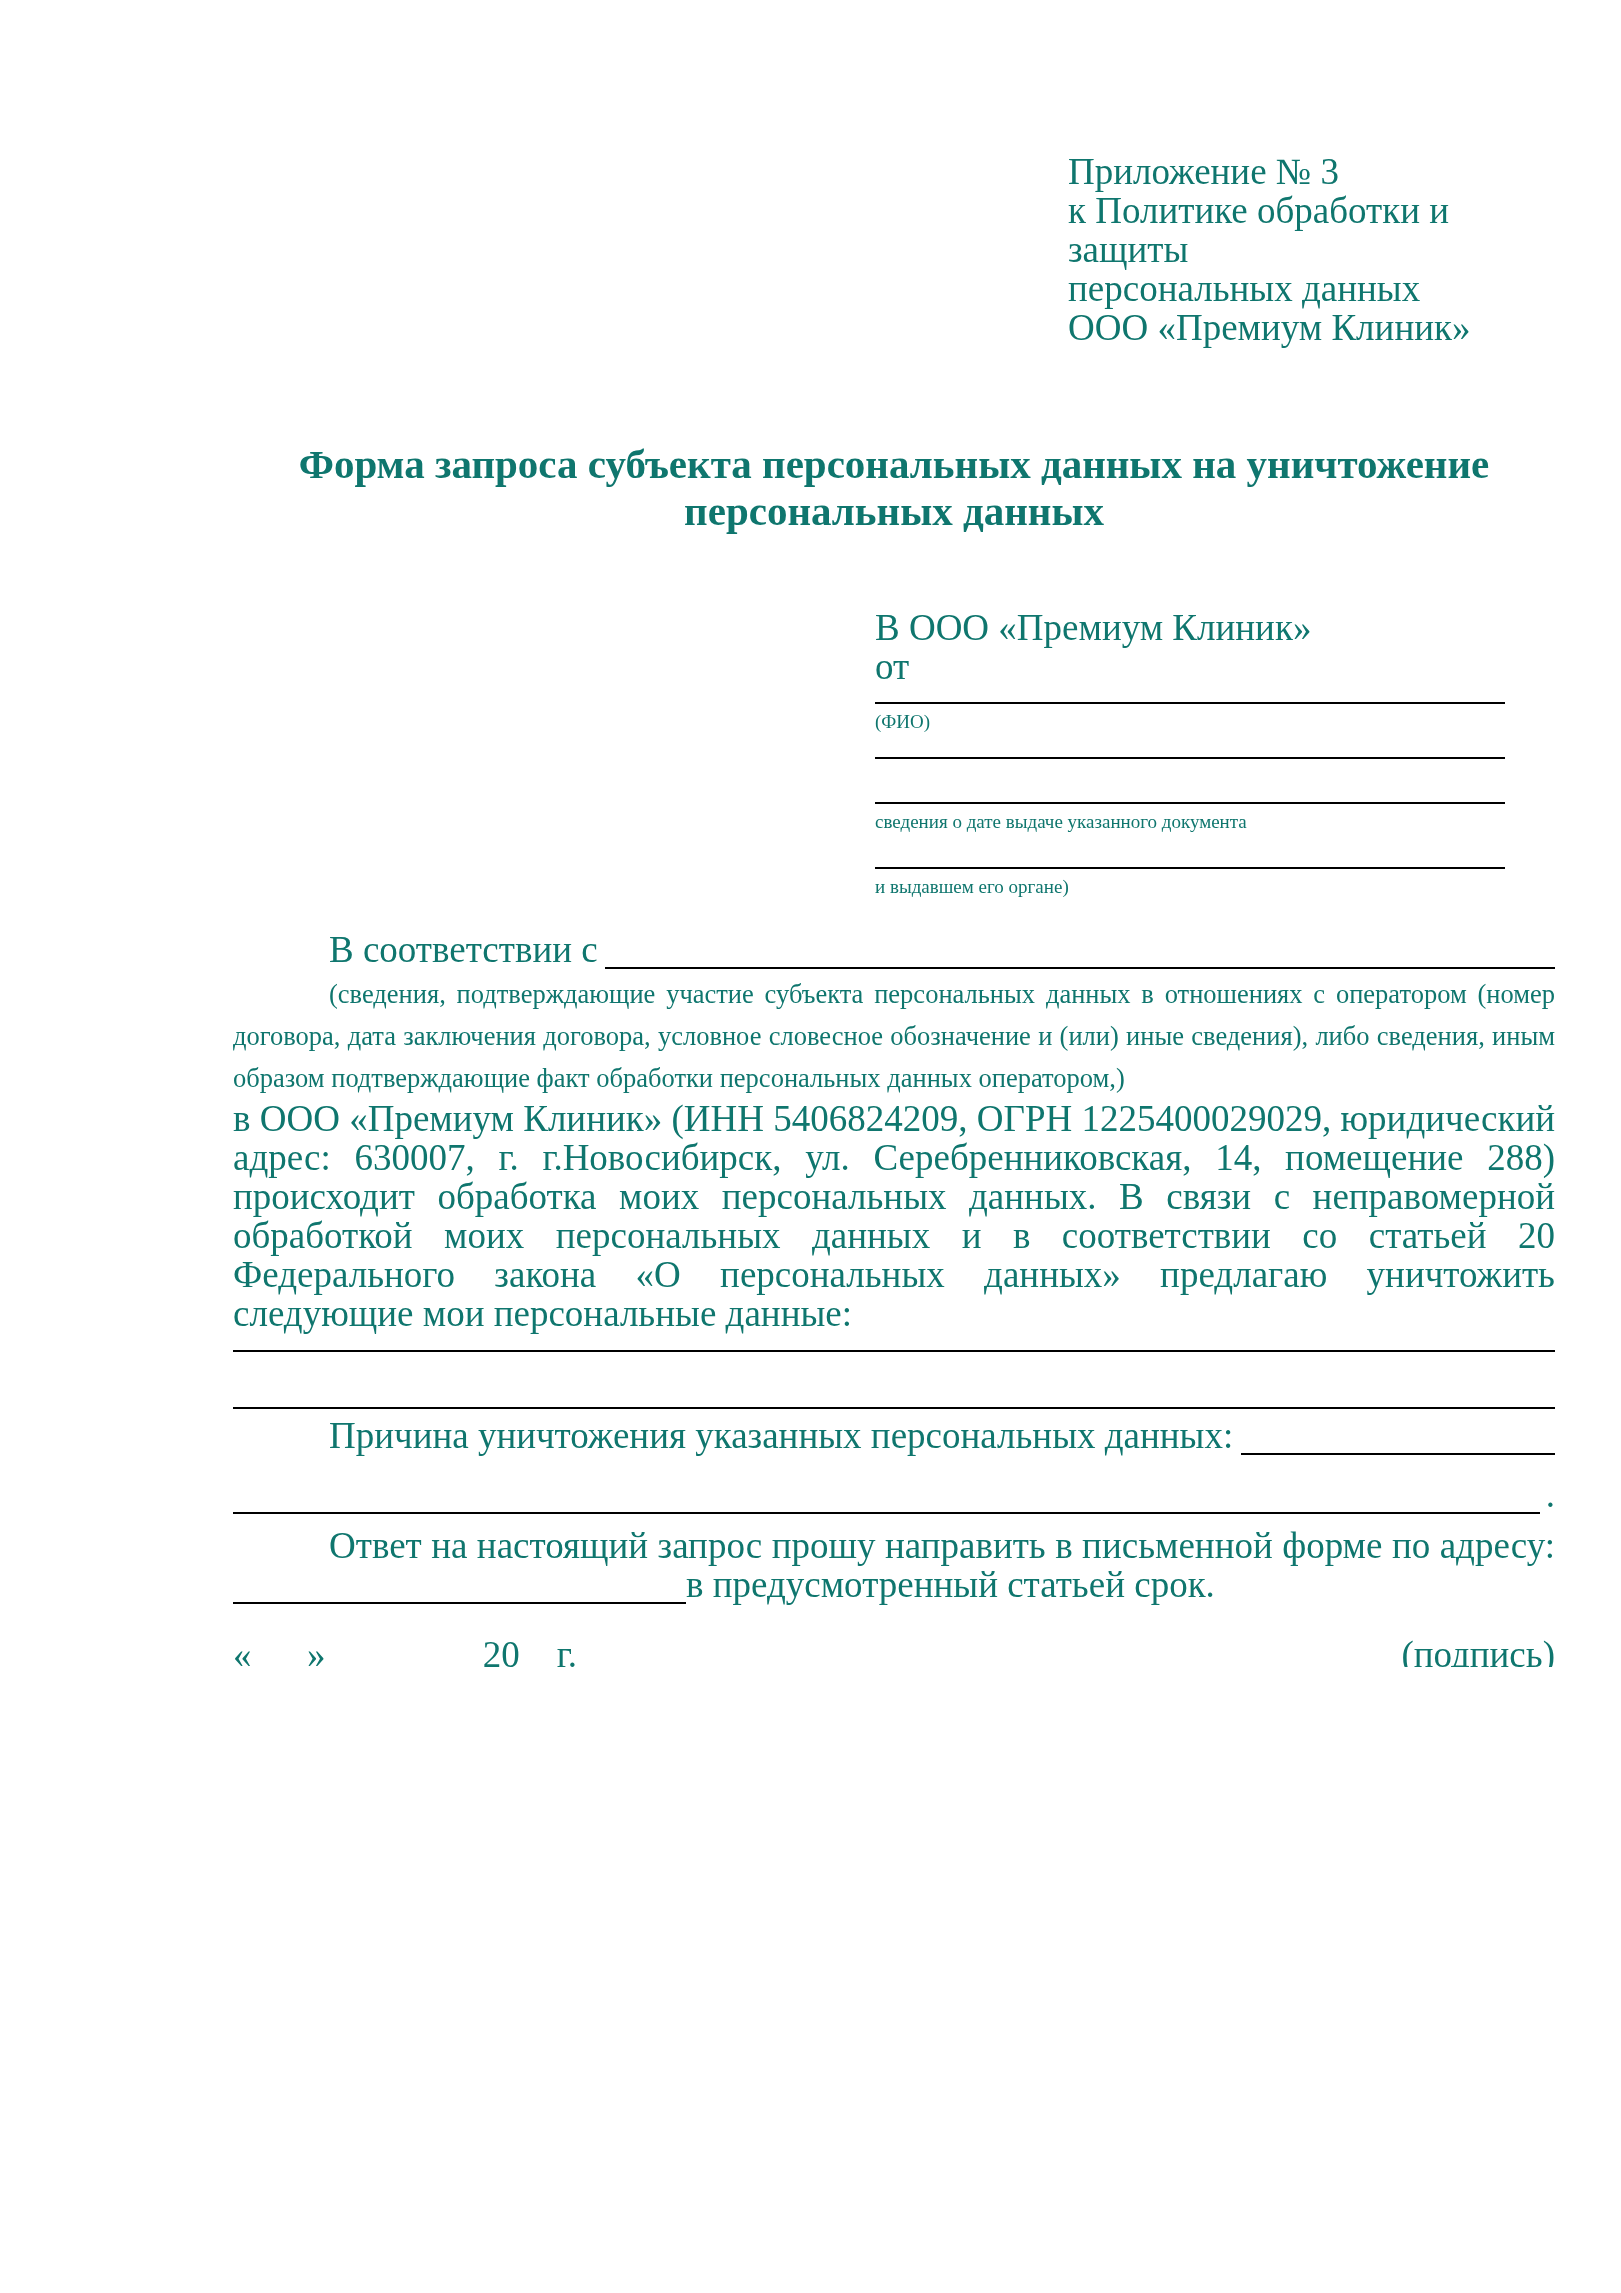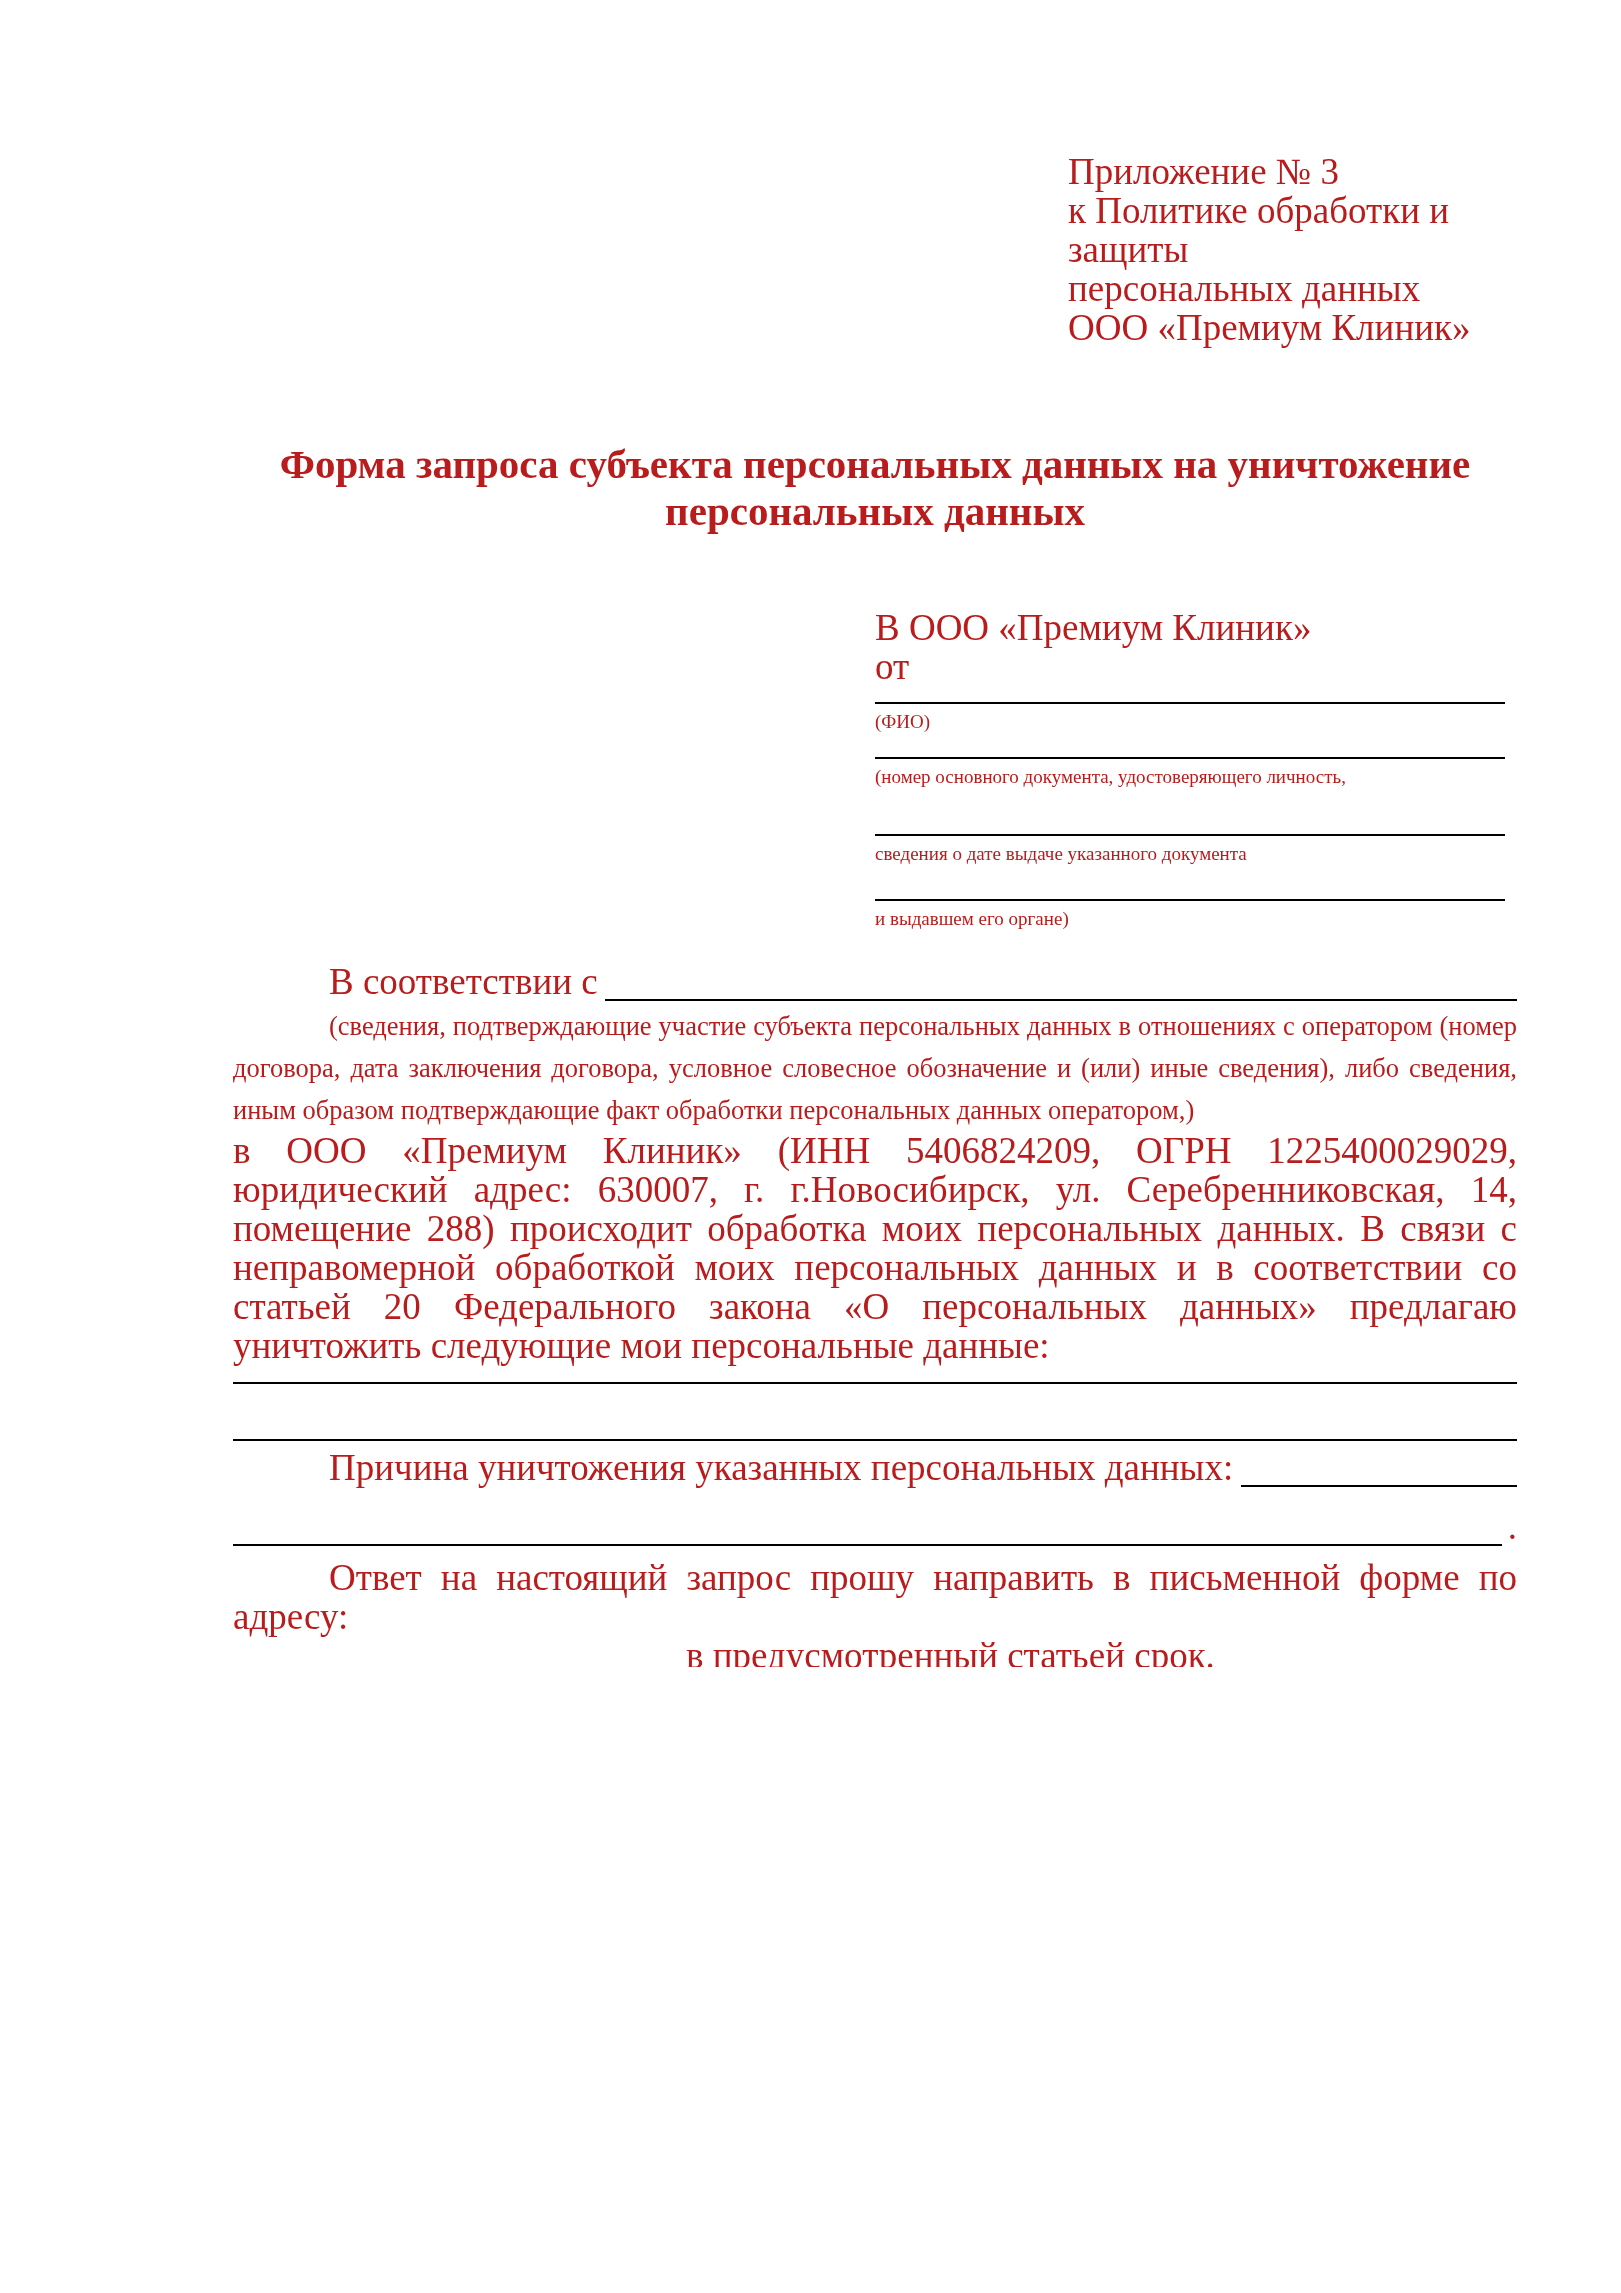--- a/index.html
+++ b/index.html
@@ -1,24 +1,24 @@
 <!DOCTYPE html>
 <html><head>
 <meta charset="utf-8">
 <style>
   * { margin:0; padding:0; box-sizing:border-box; }
   html,body { background:#ffffff; }
   .page {
     position:relative;
     width:1621px; height:1667px;
     background:#ffffff;
-    color:#b91c1c;
+    color:#0f766e;
     font-family:"Liberation Serif","DejaVu Serif",serif;
     font-size:37px; line-height:39px;
-    padding:152px 104px 0 233px;
+    padding:152px 66px 0 233px;
     overflow:hidden;
   }
   
   .header-block { margin-left:835px; line-height:39px; }
   
   .title {
     margin-top:94px;
     font-size:41px; line-height:47px;
     font-weight:bold; text-align:center;
   }
@@ -85,21 +85,20 @@
   </div>
 
   <div class="addressee">
     <div class="addr-line">В ООО «Премиум Клиник»</div>
     <div class="addr-line">от</div>
 
     <div class="blank blank-fio"></div>
     <div class="caption">(ФИО)</div>
 
     <div class="blank blank-doc"></div>
-    <div class="caption">(номер основного документа, удостоверяющего личность,</div>
 
     <div class="blank blank-date"></div>
     <div class="caption">сведения о дате выдаче указанного документа</div>
 
     <div class="blank blank-organ"></div>
     <div class="caption">и выдавшем его органе)</div>
   </div>
 
   <div class="accordance-row">
     <span class="lead">В соответствии с</span>

